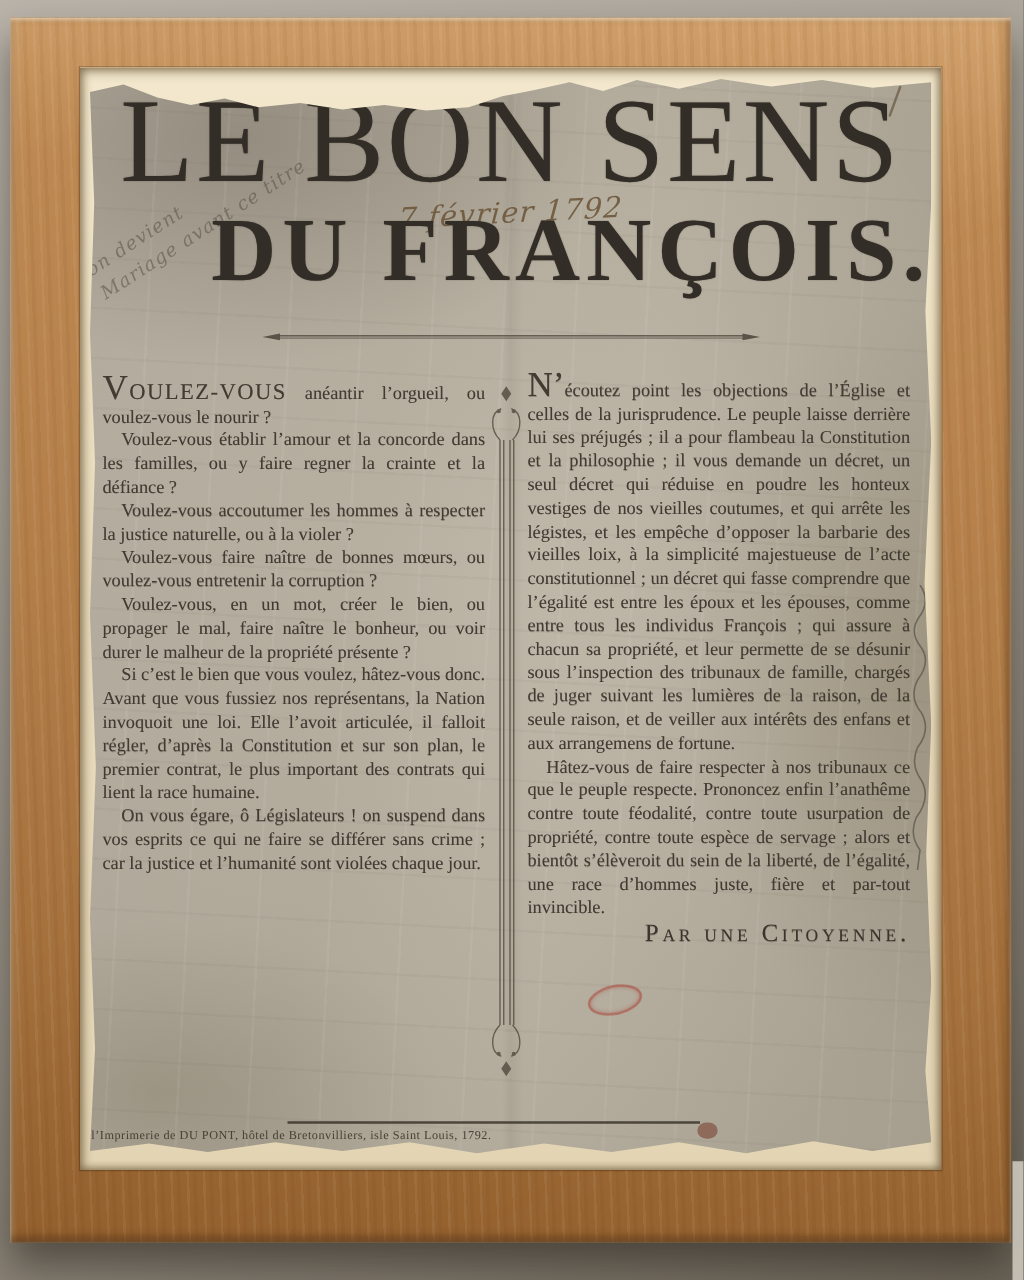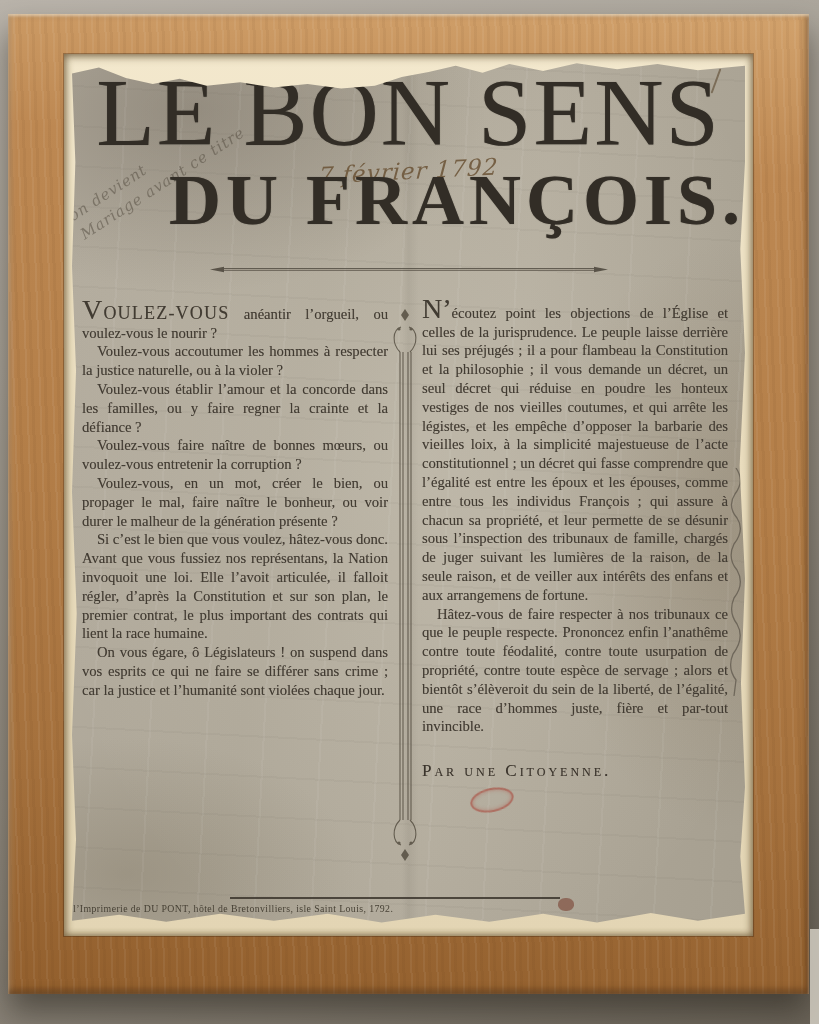--- a/index.html
+++ b/index.html
@@ -65,21 +65,21 @@
     background:rgba(92,72,46,.6);transform:rotate(20deg);}
   
   .columns{display:flex;margin-top:30px;padding:0 10px;}
   .col{width:306px;font-size:14.6px;line-height:18.8px;text-align:justify;color:#413b32;
     text-shadow:.2px .2px .3px rgba(60,50,40,.35);}
   .col p{margin:0;text-indent:15px;}
   .col p.p-first{text-indent:0;}
   .col p.p-first::first-letter{font-size:28px;line-height:1px;}
   .lead{font-size:18px;letter-spacing:1.2px;text-transform:uppercase;}
   .colrule{flex:0 0 34px;margin-top:2px;opacity:.85;}
-  .sig{margin-top:26px;text-align:left;font-variant:small-caps;font-size:17px;
+  .sig{margin-top:2px;text-align:right;font-variant:small-caps;font-size:20px;
     letter-spacing:3px;color:#3a342c;}
   
   .squiggle{position:absolute;right:0;top:410px;opacity:.7;}
   .stamp{position:absolute;left:398px;top:730px;width:40px;height:20px;border-radius:50%;
     border:2.5px solid rgba(168,48,36,.5);transform:rotate(-12deg);
     box-shadow:inset 0 0 4px rgba(168,48,36,.35);filter:blur(.4px);}
   .smudge{position:absolute;left:486px;top:840px;width:16px;height:13px;border-radius:45%;
     background:rgba(112,46,30,.5);filter:blur(.6px);}
   
   .imprint-block{position:absolute;left:0;right:0;bottom:12px;font-family:Liberation Serif, serif;}
@@ -108,24 +108,24 @@
         <svg class="divider" width="400" height="9" viewBox="0 0 400 9">
           <path d="M1,4.5 L15,1.8 L15,7.2 Z" fill="#4a443a"></path>
           <rect x="12" y="3.1" width="376" height="1.1" fill="#4a443a"></rect>
           <rect x="12" y="5" width="376" height="0.9" fill="#4a443a" opacity=".8"></rect>
           <path d="M399,4.5 L385,1.8 L385,7.2 Z" fill="#4a443a"></path>
         </svg>
 
         <div class="columns">
           <div class="col">
             <p class="p-first"><span class="lead">Voulez-vous</span><span> anéantir l’orgueil, ou voulez-vous le nourir ?</span></p>
+            <p>Voulez-vous établir l’amour et la concorde dans les familles, ou y faire regner la crainte et la défiance ?</p>
             <p>Voulez-vous accoutumer les hommes à respecter la justice naturelle, ou à la violer ?</p>
-            <p>Voulez-vous établir l’amour et la concorde dans les familles, ou y faire regner la crainte et la défiance ?</p>
             <p>Voulez-vous faire naître de bonnes mœurs, ou voulez-vous entretenir la corruption ?</p>
-            <p>Voulez-vous, en un mot, créer le bien, ou propager le mal, faire naître le bonheur, ou voir durer le malheur de la génération présente ?</p>
+            <p>Voulez-vous, en un mot, créer le bien, ou propager le mal, faire naître le bonheur, ou voir durer le malheur de la propriété présente ?</p>
             <p>Si c’est le bien que vous voulez, hâtez-vous donc. Avant que vous fussiez nos représentans, la Nation invoquoit une loi. Elle l’avoit articulée, il falloit régler, d’après la Constitution et sur son plan, le premier contrat, le plus important des contrats qui lient la race humaine.</p>
             <p>On vous égare, ô Législateurs ! on suspend dans vos esprits ce qui ne faire se différer sans crime ; car la justice et l’humanité sont violées chaque jour.</p>
           </div>
 
           <svg class="colrule" width="34" height="560" viewBox="0 0 34 560">
             <g stroke="#564f42" fill="none" stroke-width="1.1">
               <path d="M12,46 V514 M15,46 V514 M20,46 V514 M23,46 V514"></path>
               <path d="M12,46 C4,38 4,24 13,21"></path>
               <path d="M22,46 C30,38 30,24 21,21"></path>
               <path d="M12,514 C4,522 4,536 13,539"></path>

